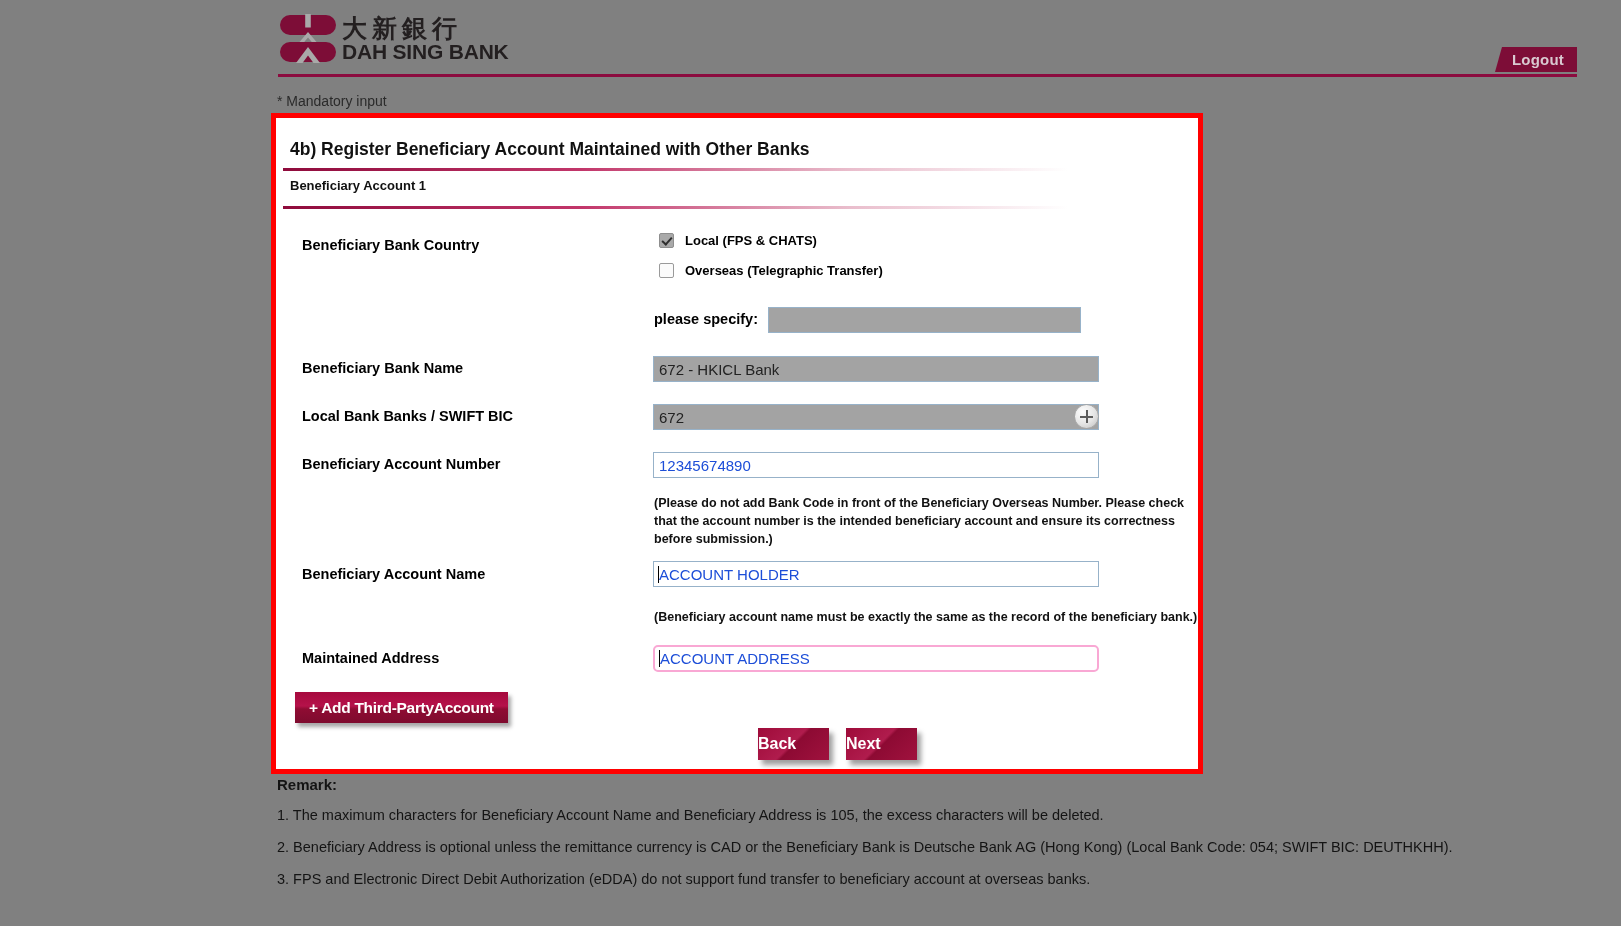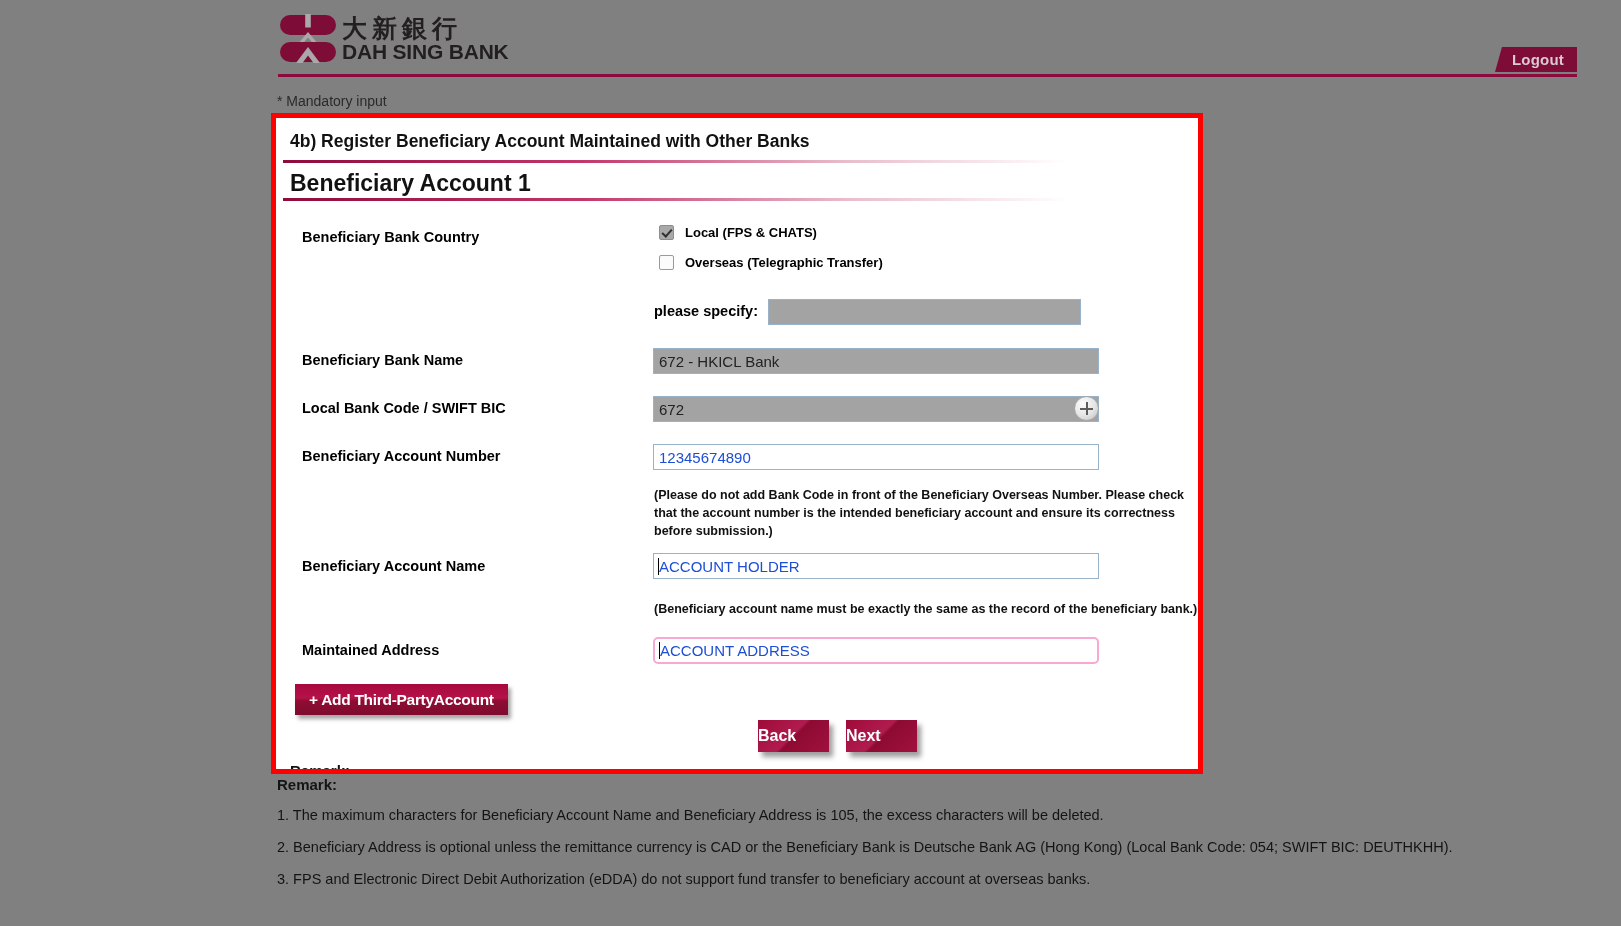--- a/index.html
+++ b/index.html
@@ -90,33 +90,33 @@
     top: 113px;
     width: 932px;
     height: 661px;
     border: 5px solid #ff0000;
     box-sizing: border-box;
     background: #ffffff;
     overflow: hidden;
   }
   .card-inner {
     position: absolute;
-    left: 0; top: 4px;
+    left: 0; top: 12px;
     width: 922px;
     height: 635px;
   }
 
   .sec-title {
     position: absolute;
     font-weight: bold;
     color: #111;
     white-space: nowrap;
   }
   #title-main { left: 14px; top: 9px; font-size: 17.5px; }
-  #title-sub  { left: 14px; top: 48px; font-size: 23px; }
+  #title-sub  { left: 14px; top: 48px; font-size: 13px; }
   .sec-rule {
     position: absolute;
     left: 7px;
     height: 3px;
     width: 785px;
     background: linear-gradient(to right, #8f0b3c 0%, #c2366a 38%, #e9bdcc 72%, #ffffff 100%);
   }
   #rule-main { top: 38px; }
   #rule-sub  { top: 76px; }
 
@@ -342,21 +342,21 @@
       <span class="cbox"></span>
       <span class="cb-label">Overseas (Telegraphic Transfer)</span>
     </div>
 
     <div class="specify-label" style="left:378px; top:181px;">please specify:</div>
     <input class="fld disabled" style="left: 492px; top: 177px; width: 313px;" readonly="" value="">
 
     <div class="flabel" style="top:230px;">Beneficiary Bank Name</div>
     <input class="fld disabled" style="left: 377px; top: 226px; width: 446px;" readonly="" value="672 - HKICL Bank">
 
-    <div class="flabel" style="top:278px;">Local Bank Code / SWIFT BIC</div>
+    <div class="flabel" style="top:278px;">Local Bank Banks / SWIFT BIC</div>
     <input class="fld disabled" style="left: 377px; top: 274px; width: 446px;" readonly="" value="672">
     <div class="lookup-btn" style="left:798px; top:274px;"></div>
 
     <div class="flabel" style="top:326px;">Beneficiary Account Number</div>
     <input class="fld" style="left: 377px; top: 322px; width: 446px;" value="12345674890">
     <div class="note" style="left:378px; top:365px; width:540px;">(Please do not add Bank Code in front of the Beneficiary Overseas Number. Please check that the account number is the intended beneficiary account and ensure its correctness before submission.)</div>
 
     <div class="flabel" style="top:436px;">Beneficiary Account Name</div>
     <input class="fld" style="left: 377px; top: 431px; width: 446px;" value="ACCOUNT HOLDER">
     <div class="caret" style="left:382px; top:436px;"></div>

